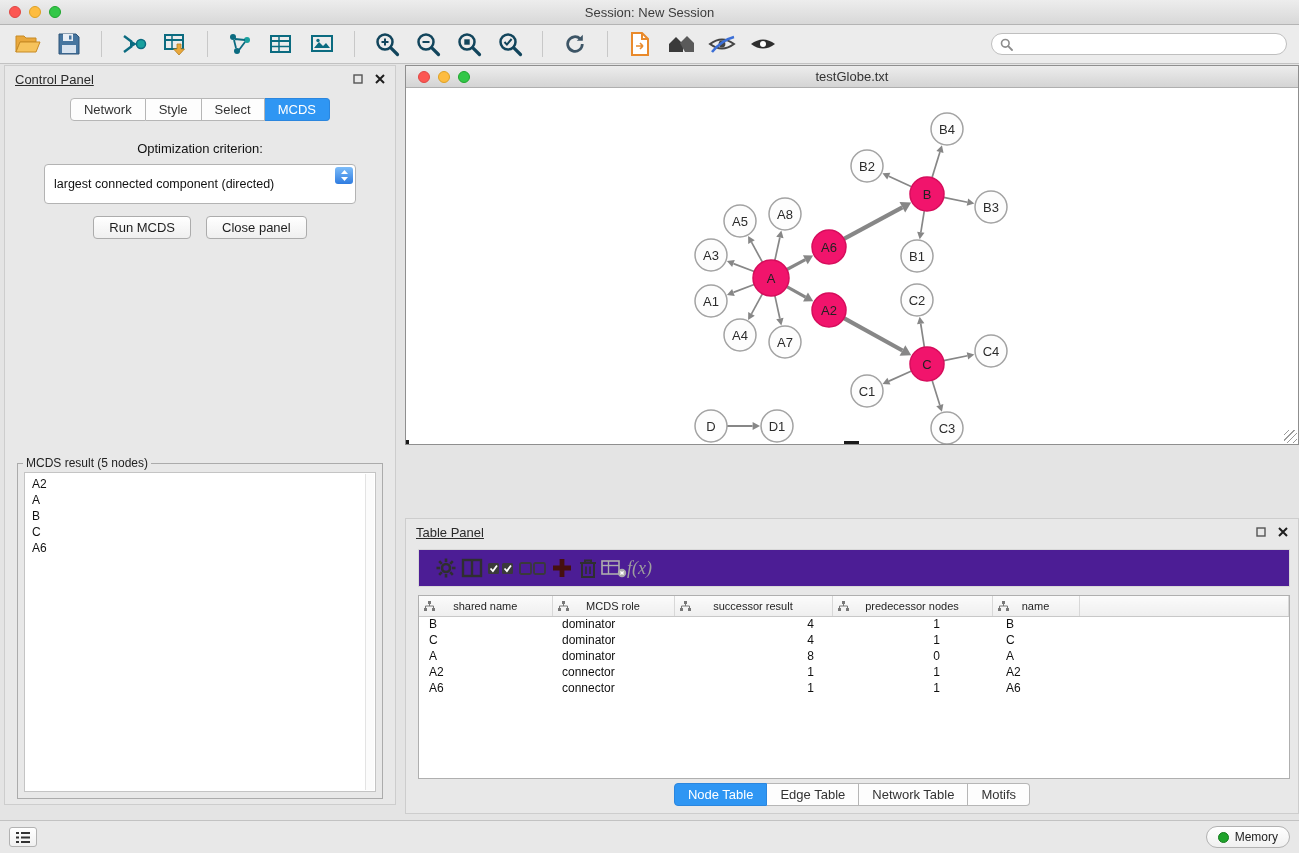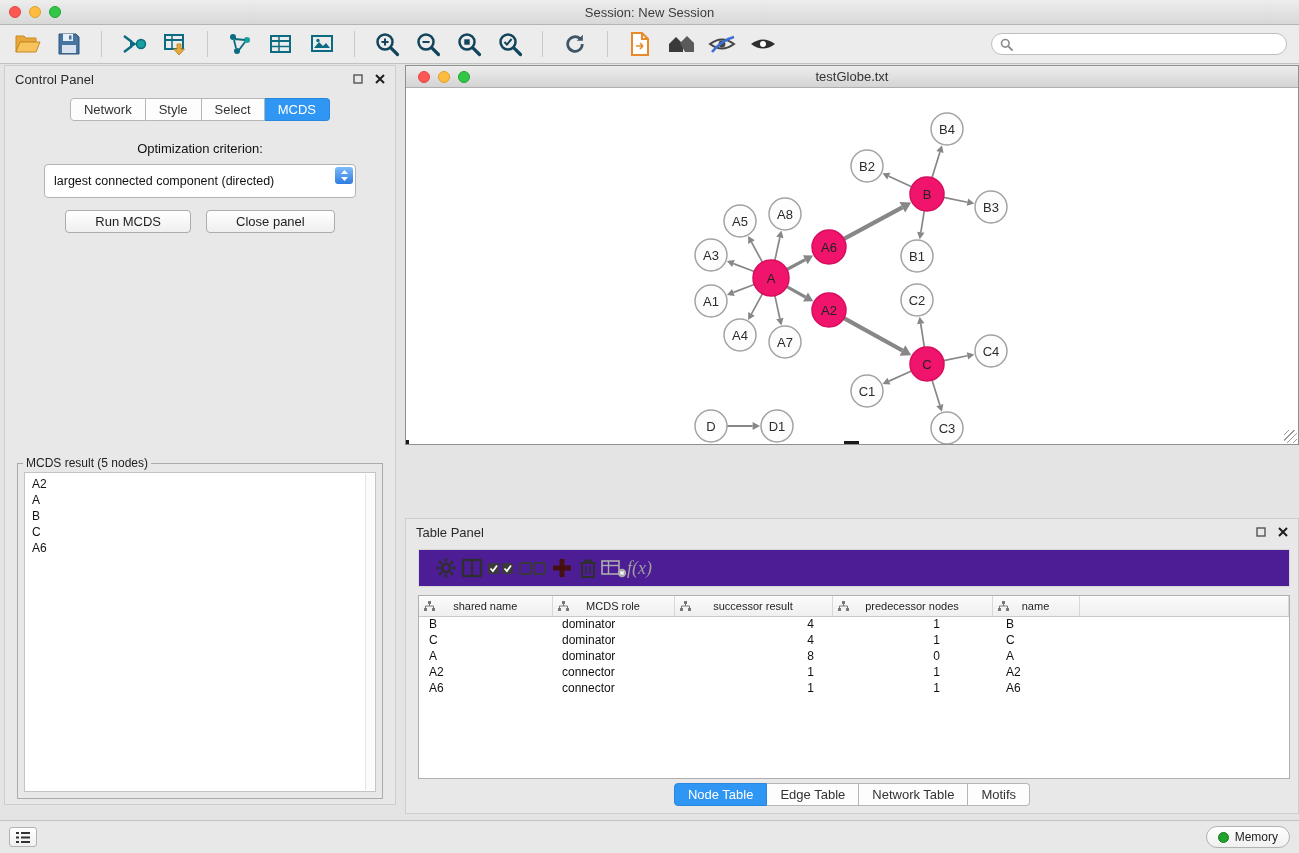--- a/index.html
+++ b/index.html
@@ -20,38 +20,38 @@
   .toolbar { position:absolute; top:25px; left:0; width:100%; height:39px; background:#ECECEC;
     border-bottom:1px solid #C2C2C2; display:flex; align-items:center; padding:0 12px; gap:9px; }
   .tb-icon { width:32px; height:32px; display:flex; align-items:center; justify-content:center; border-radius:4px; }
   .tb-sep { width:1px; height:26px; background:#C8C8C8; margin:0 7px; }
   .search-box { margin-left:auto; width:296px; height:22px; background:#fff; border:1px solid #BFBFBF;
     border-radius:12px; display:flex; align-items:center; padding:0 8px; gap:5px; }
   .search-box input { border:none; outline:none; flex:1; font-size:12px; background:transparent; color:#333; }
 
   
   .panel { background:#E8E8E8; border:1px solid #CDCDCD; }
-  .panel-header { height:26px; display:flex; align-items:center; padding:0 10px; font-size:13px; color:#2A2A2A; }
+  .panel-header { height:26px; display:flex; align-items:center; padding:0 10px; font-size:13px; color:#2A2A2A;text-decoration:underline; }
   .win-btns { margin-left:auto; display:flex; gap:12px; align-items:center; }
 
   
   .control-panel { position:absolute; left:4px; top:65px; width:392px; height:740px; }
   .cp-tabs { display:flex; justify-content:center; margin-top:6px; }
   .seg { font-size:13px; padding:3px 13px; background:#FDFDFD; border:1px solid #B6B6B6; border-left:none; color:#333; }
   .seg:first-child { border-left:1px solid #B6B6B6; border-radius:4px 0 0 4px; }
   .seg:last-child { border-radius:0 4px 4px 0; }
   .seg.active { background:#2F96F3; border-color:#2B86DE; color:#fff; }
   .cp-opt-label { text-align:center; margin-top:20px; font-size:13px; color:#111; }
-  .cp-dropdown { margin:8px auto 0; width:312px; height:34px; background:#fff; border:1px solid #B3B3B3;
+  .cp-dropdown { margin:8px auto 0; width:312px; height:40px; background:#fff; border:1px solid #B3B3B3;
     border-radius:4px; display:flex; align-items:center; font-size:12.5px; color:#111; padding:0 24px 0 9px; position:relative; }
   .dd-stepper { position:absolute; right:2px; top:2px; width:18px; height:17px; border-radius:3px;
     background:linear-gradient(#7CBCF9,#2F7CE0); display:flex; align-items:center; justify-content:center; }
   .cp-buttons { display:flex; justify-content:center; gap:15px; margin-top:12px; }
   .btn { background:linear-gradient(#FFFFFF,#EFEFEF); border:1px solid #ACACAC; border-radius:4px;
-    font-size:13px; padding:3px 29px; color:#1E1E1E; }
+    font-size:13px; padding:3px 15px; color:#1E1E1E; }
   .cp-fieldset { position:absolute; left:12px; right:12px; top:390px; bottom:5px;
     border:1px solid #ABABAB; background:#E8E8E8; }
   .cp-fieldset legend { font-size:12px; color:#222; margin-left:5px; padding:0 3px; }
   .result-list { position:absolute; left:6px; right:6px; top:2px; bottom:6px; background:#fff;
     border:1px solid #C4C4C4; overflow:hidden; padding:3px 7px; font-size:12px; color:#111; }
   .result-item { height:16px; line-height:16px; }
   .result-scrollbar { position:absolute; top:1px; bottom:1px; right:1px; width:9px; background:#FBFBFB; border-left:1px solid #E3E3E3; }
 
   
   .net-window { position:absolute; left:405px; top:65px; width:894px; height:380px; background:#fff; border:1px solid #8F8F8F; }

